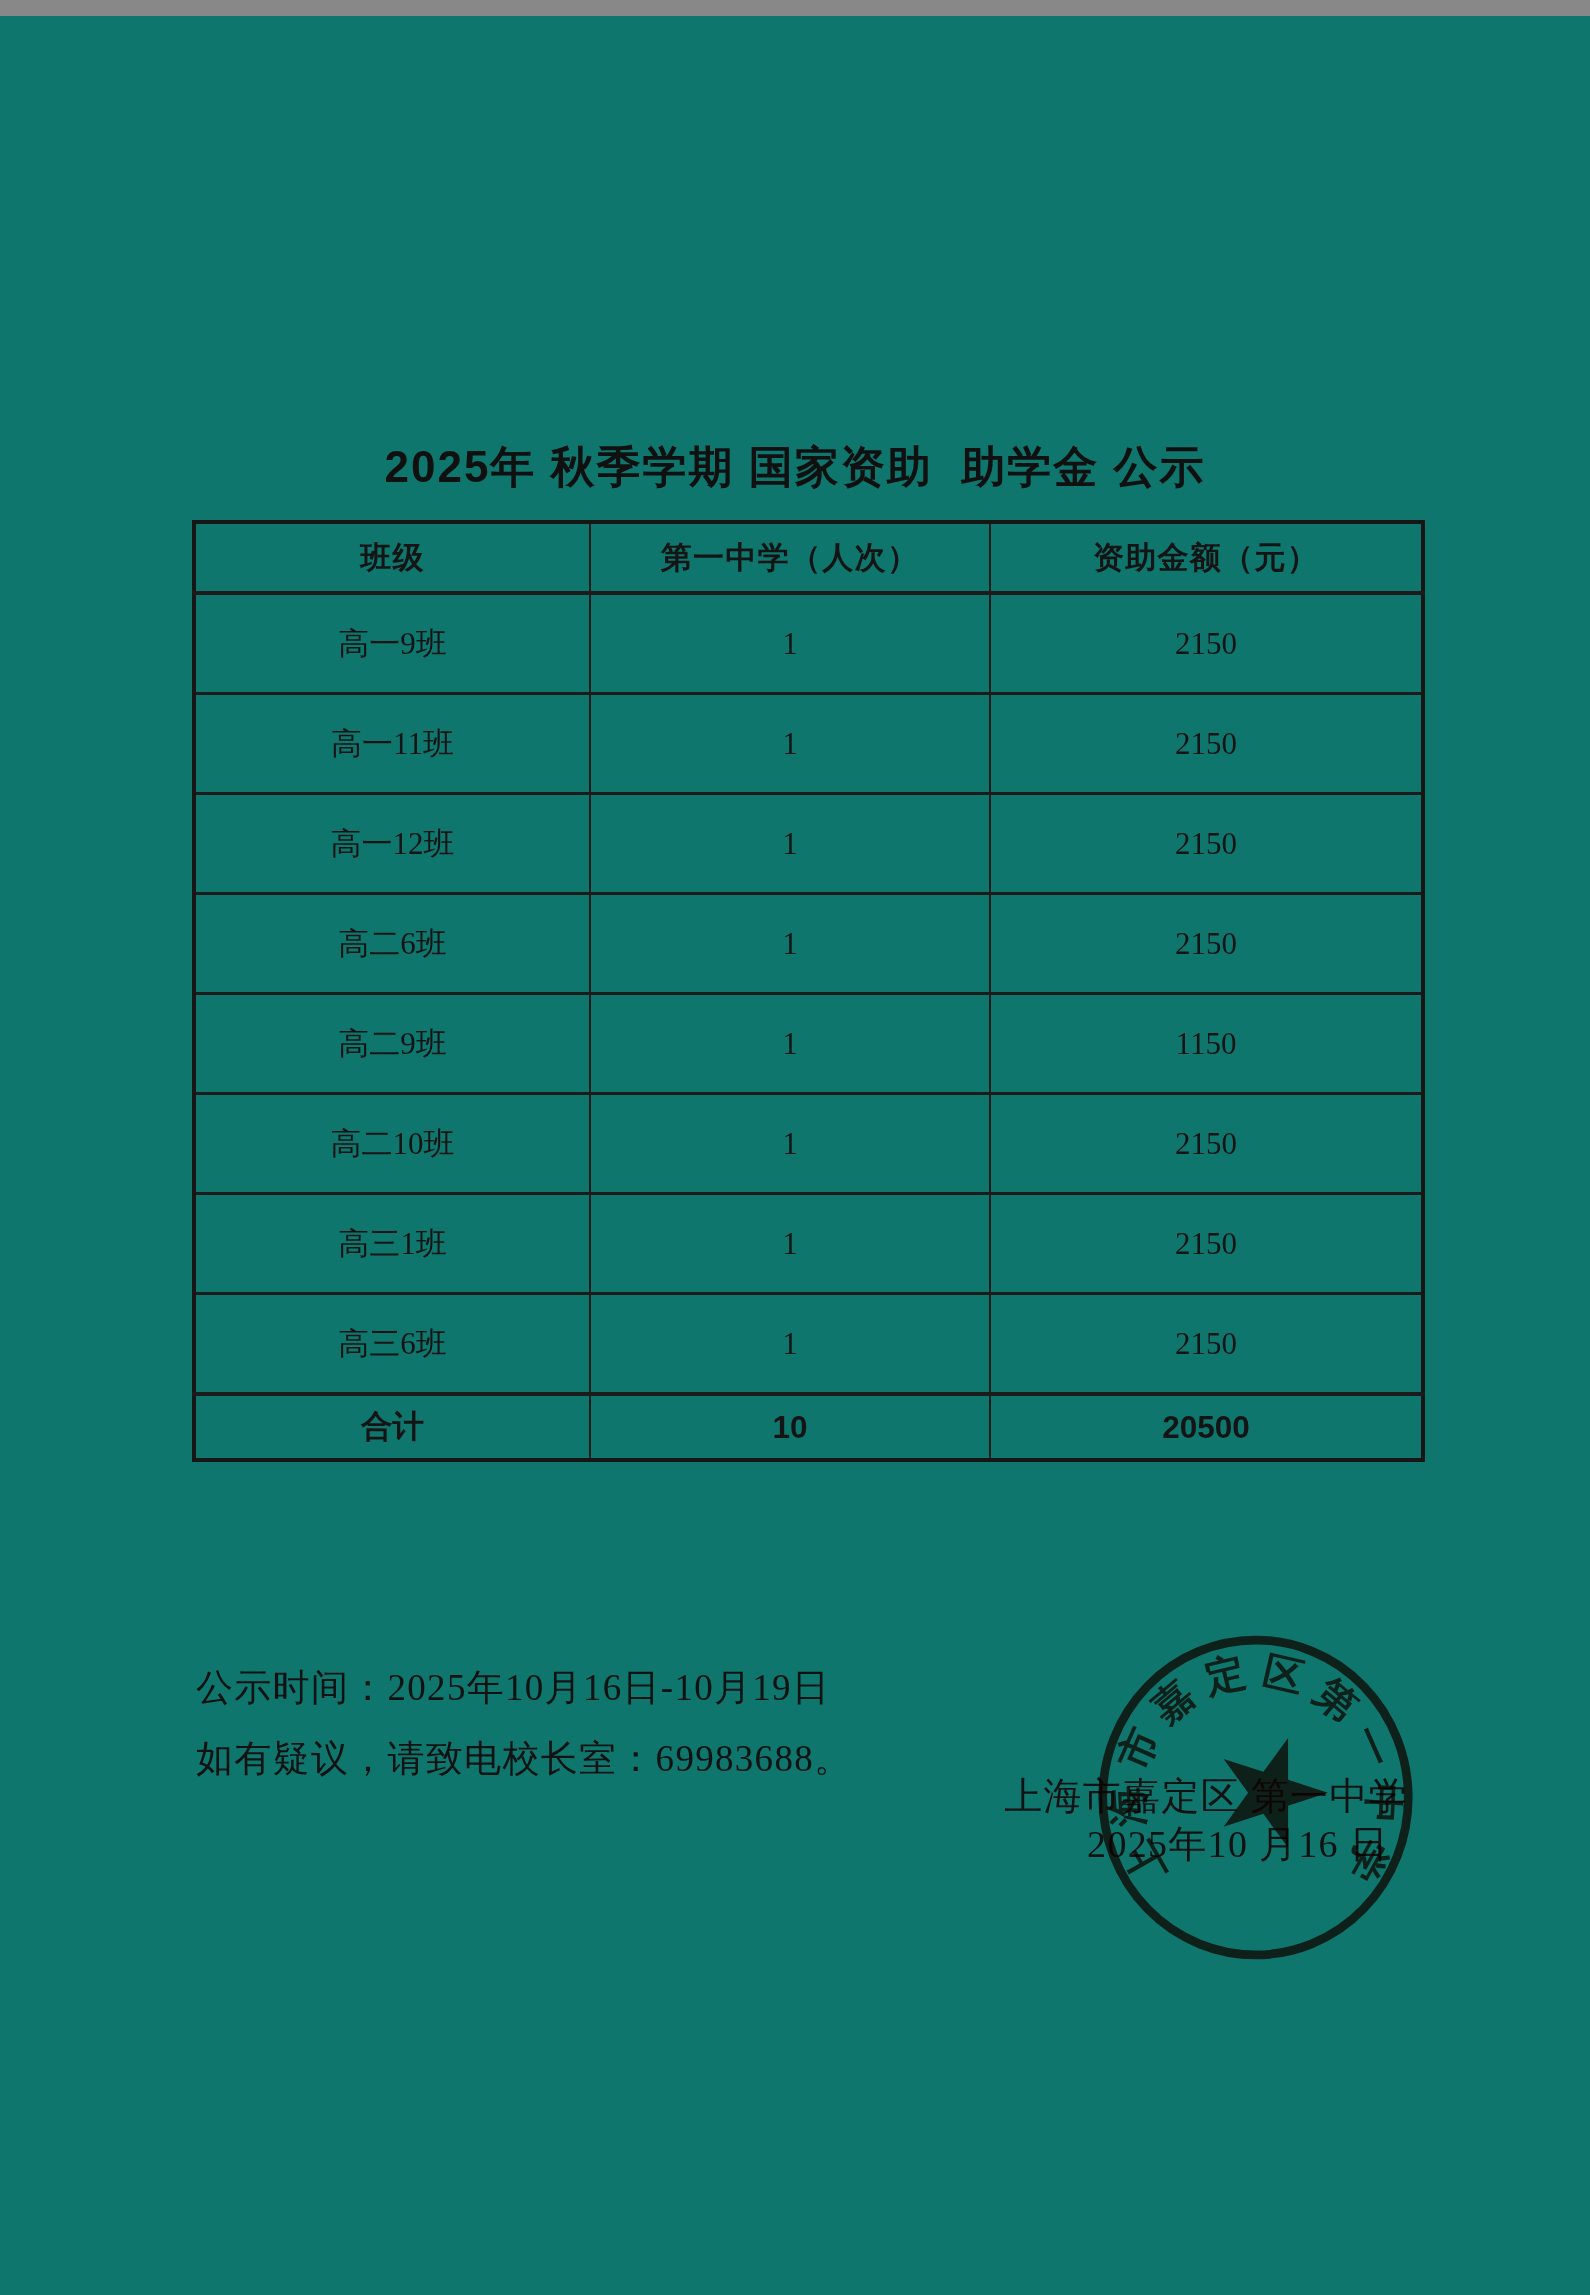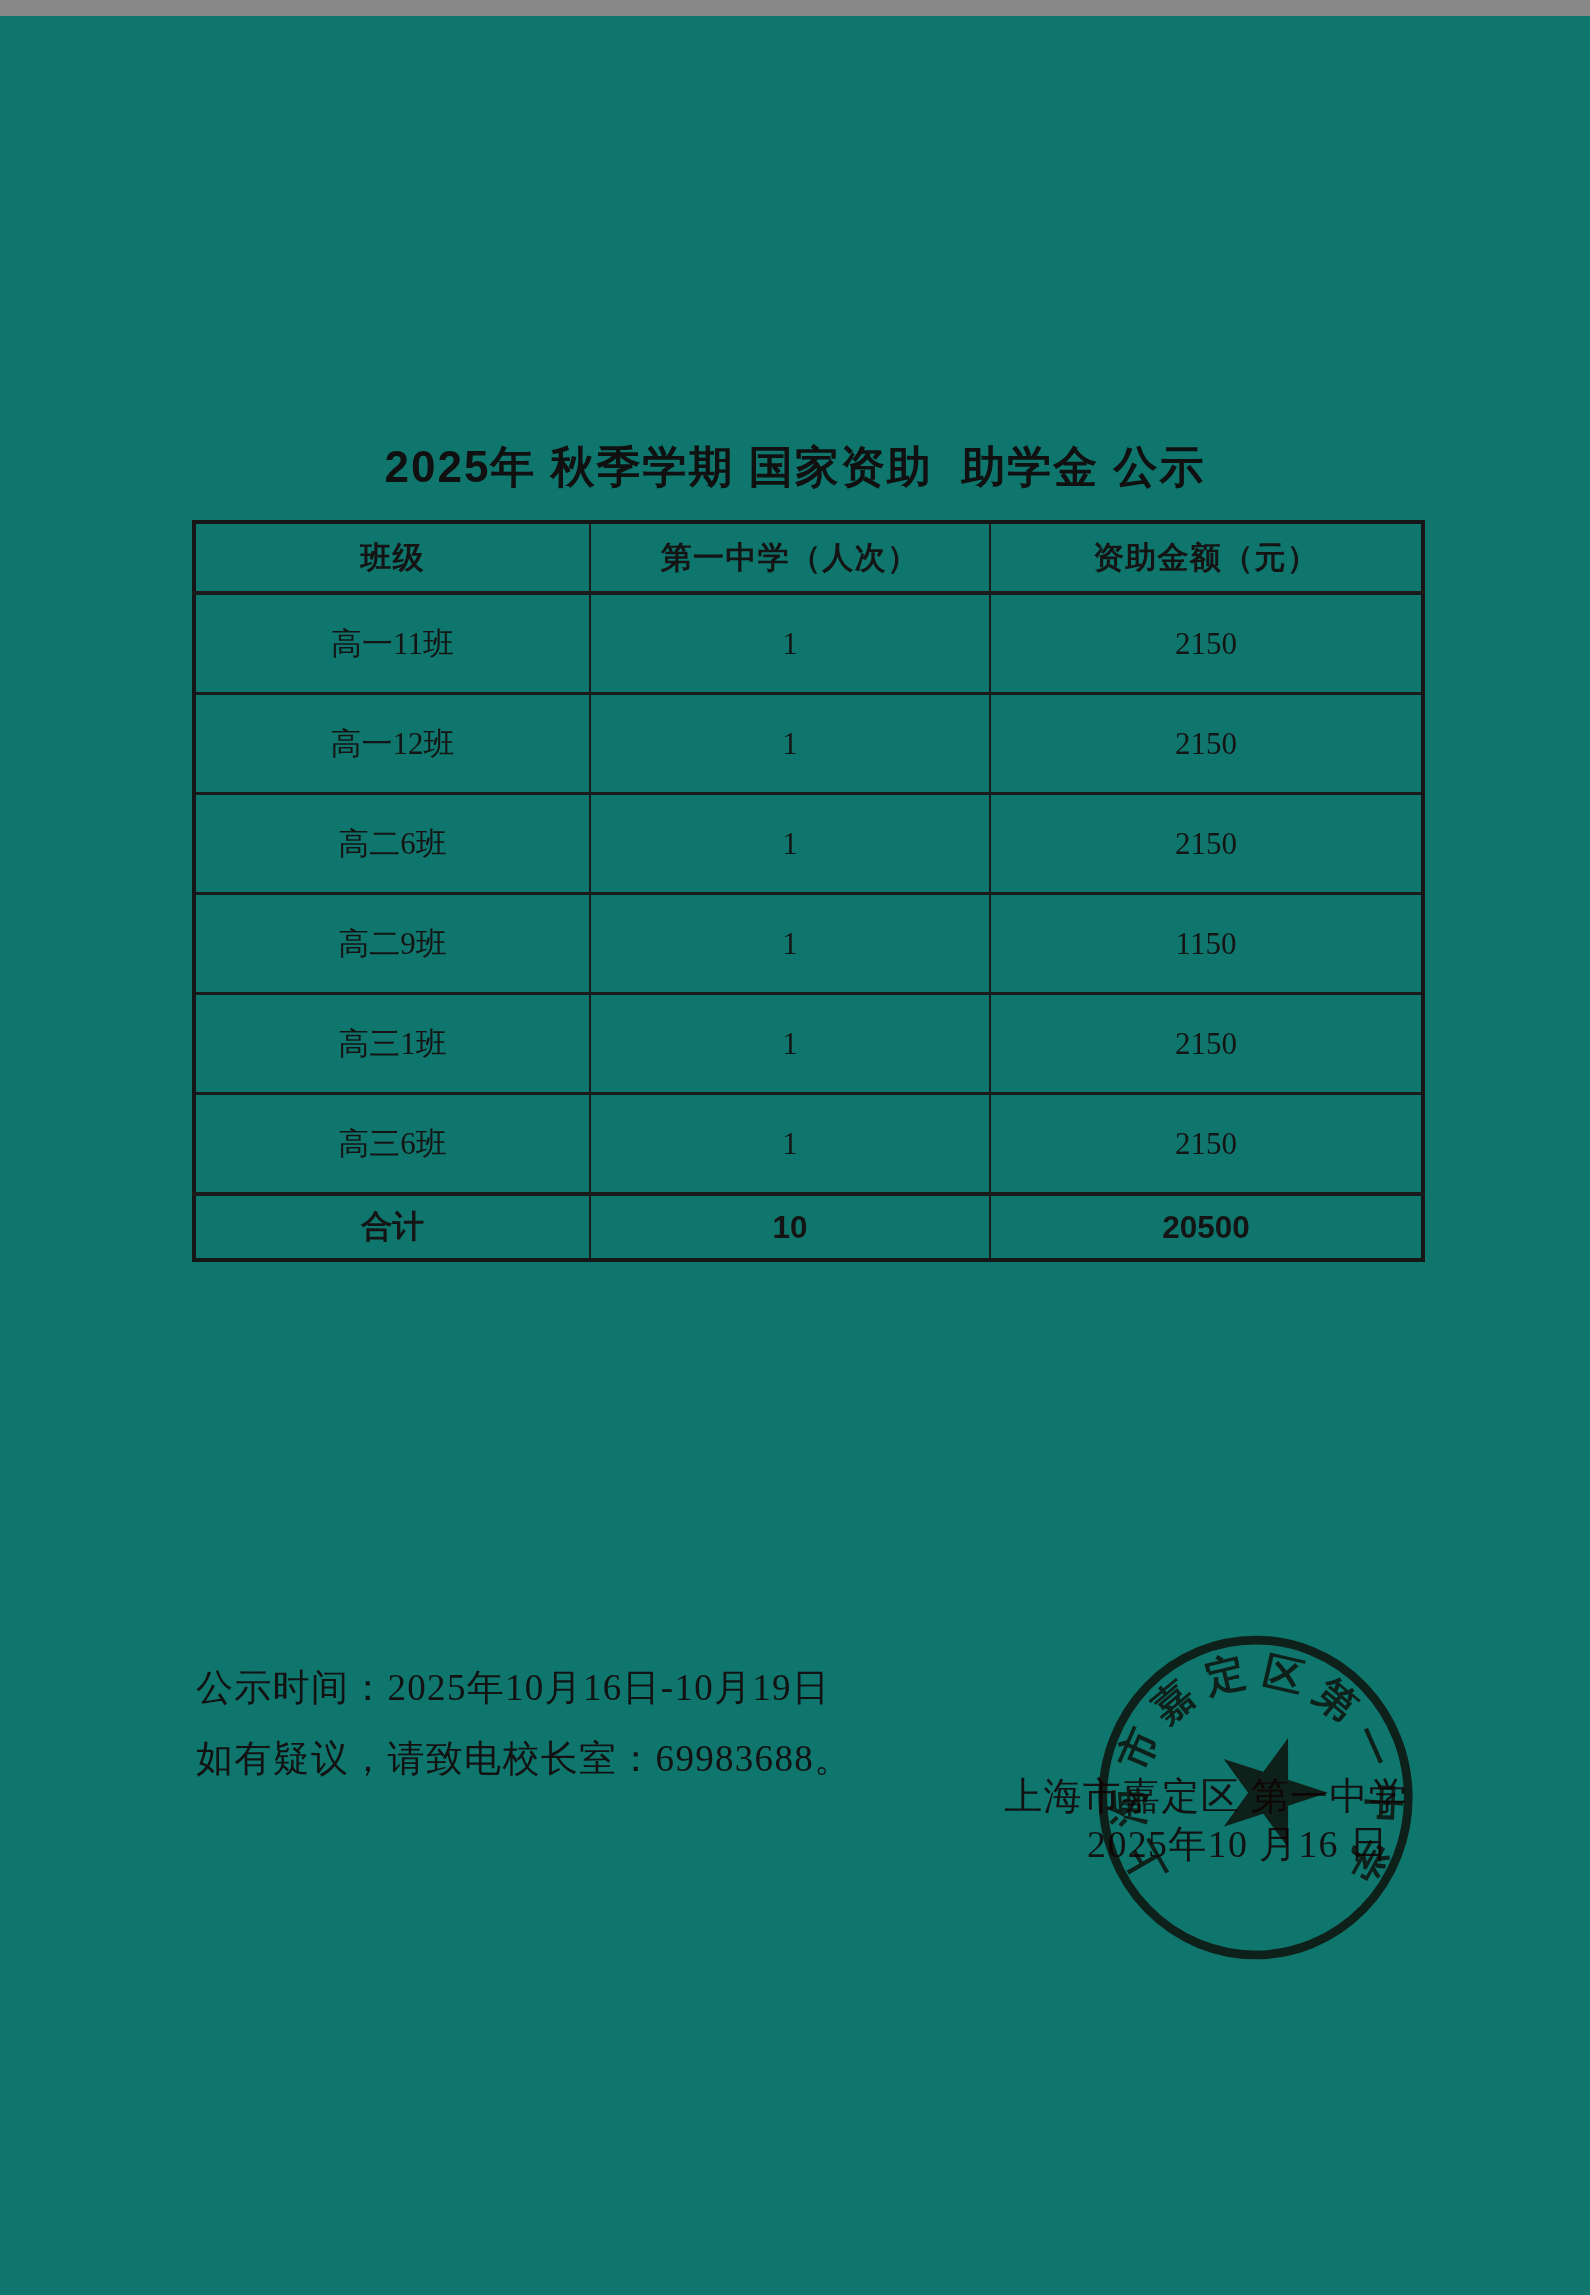--- a/index.html
+++ b/index.html
@@ -91,38 +91,48 @@
     </colgroup>
     <thead>
       <tr>
         <th>班级</th>
         <th>第一中学（人次）</th>
         <th>资助金额（元）</th>
       </tr>
     </thead>
     <tbody>
       <tr>
+        <td>高一9班</td>
+        <td>1</td>
+        <td>2150</td>
+      </tr>
+      <tr>
         <td>高一11班</td>
         <td>1</td>
         <td>2150</td>
       </tr>
       <tr>
         <td>高一12班</td>
         <td>1</td>
         <td>2150</td>
       </tr>
       <tr>
         <td>高二6班</td>
         <td>1</td>
         <td>2150</td>
       </tr>
       <tr>
         <td>高二9班</td>
         <td>1</td>
         <td>1150</td>
+      </tr>
+      <tr>
+        <td>高二10班</td>
+        <td>1</td>
+        <td>2150</td>
       </tr>
       <tr>
         <td>高三1班</td>
         <td>1</td>
         <td>2150</td>
       </tr>
       <tr>
         <td>高三6班</td>
         <td>1</td>
         <td>2150</td>

